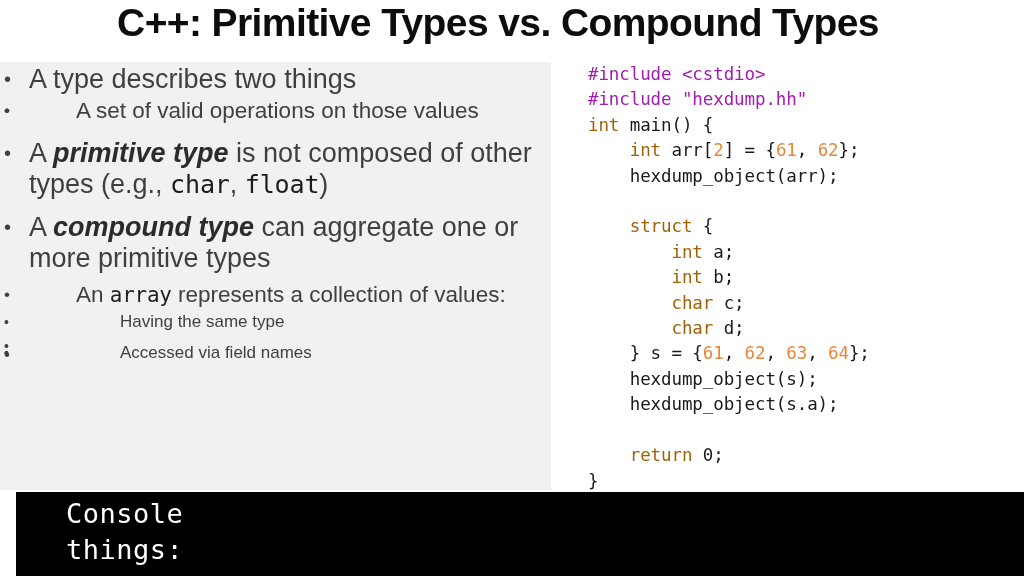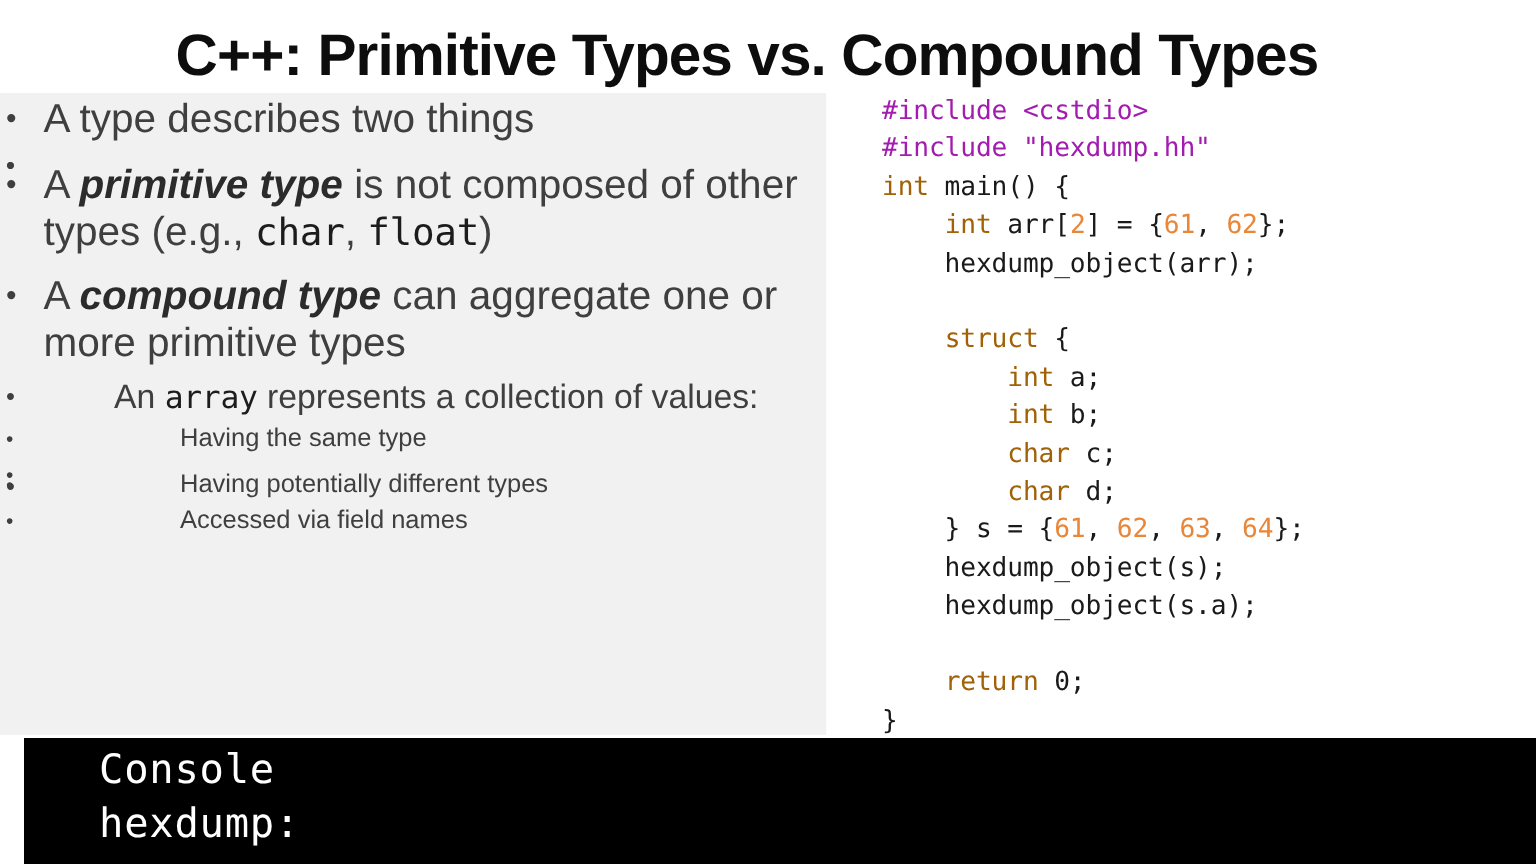--- a/index.html
+++ b/index.html
@@ -11,21 +11,21 @@
   }
   #slide {
     position: relative;
     width: 1024px; height: 576px;
     background: #ffffff;
   }
 
   
   #title {
     position: absolute;
-    left: 0; top: 16px;
+    left: 0; top: 1px;
     width: 980px;
     text-align: center;
     font-family: "Liberation Sans", sans-serif;
     font-size: 39px;
     font-weight: bold;
     color: #0d0d0d;
     letter-spacing: -0.6px;
     white-space: nowrap;
     z-index: 5;
     padding-left: 16px;
@@ -130,20 +130,21 @@
         <span class="bullet">•</span>
         <span class="txt">A type describes two things</span>
       </li>
 
       <li class="b lv2">
         <span class="bullet">•</span>
       </li>
 
       <li class="b lv2">
         <span class="bullet">•</span>
+        <span class="txt">A set of valid operations on those values</span>
       </li>
 
       <li class="b lv1 sp-top-1">
         <span class="bullet">•</span>
         <span class="txt"><span>A </span><span class="it">primitive type</span><span> is not composed of other types (e.g., </span><span class="mono">char</span><span>, </span><span class="mono">float</span><span>)</span></span>
       </li>
 
       <li class="b lv1 sp-top-2">
         <span class="bullet">•</span>
         <span class="txt"><span>A </span><span class="it">compound type</span><span> can aggregate one or more primitive types</span></span>
@@ -162,21 +163,20 @@
       <li class="b lv3">
         <span class="bullet">•</span>
       </li>
 
       <li class="b lv2 sp-top-3">
         <span class="bullet">•</span>
       </li>
 
       <li class="b lv3">
         <span class="bullet">•</span>
-        <span class="txt">Having potentially different types</span>
       </li>
 
       <li class="b lv3">
         <span class="bullet">•</span>
         <span class="txt">Accessed via field names</span>
       </li>
 
     </ul>
   </div>
 
@@ -196,18 +196,18 @@
 <span>    hexdump_object(s);</span>
 <span>    hexdump_object(s.a);</span>
 <span></span>
 <span>    </span><span class="kw">return</span><span> 0;</span>
 <span>}</span></pre>
   </div>
 
   <div id="console">
     <div id="console-label">
       <div>Console</div>
-      <div>hexdump:</div>
+      <div>things:</div>
     </div>
 
   </div>
 
 </div>
 
 </body></html>

